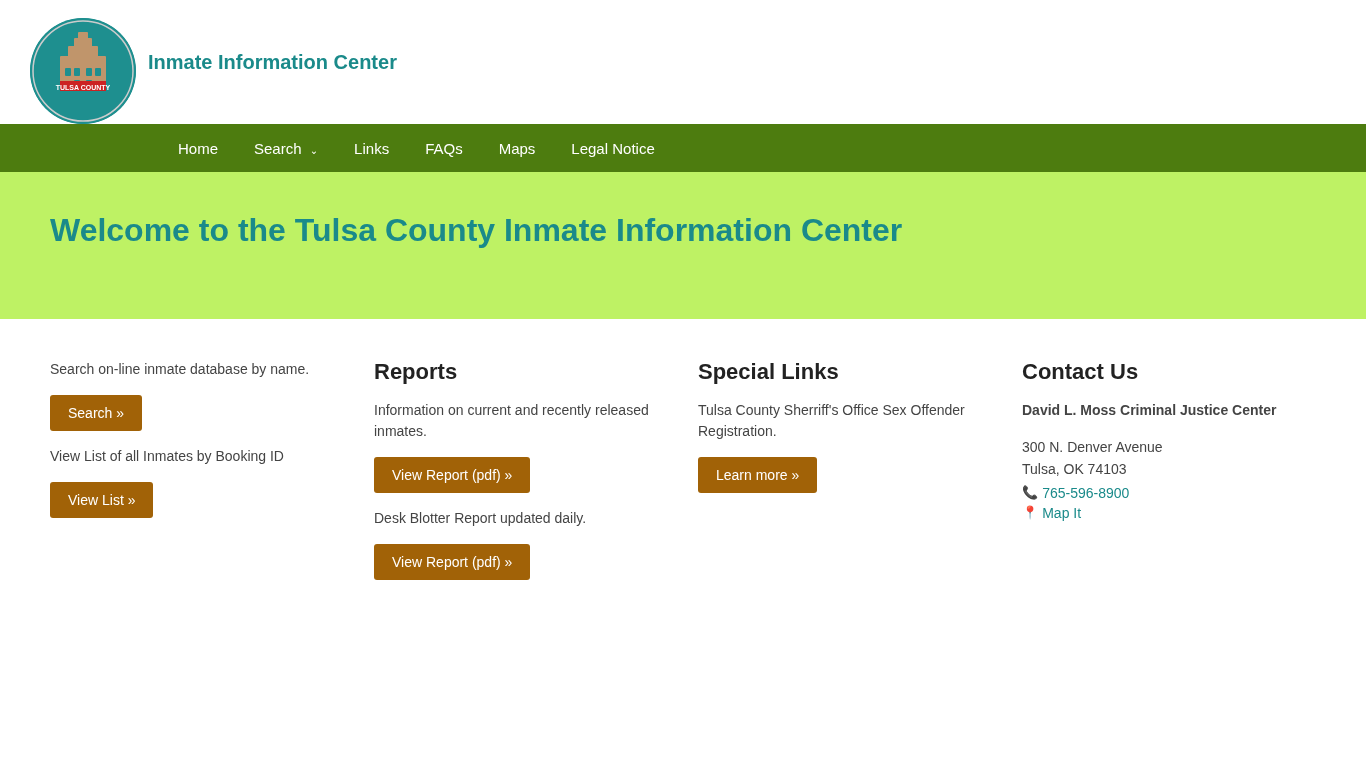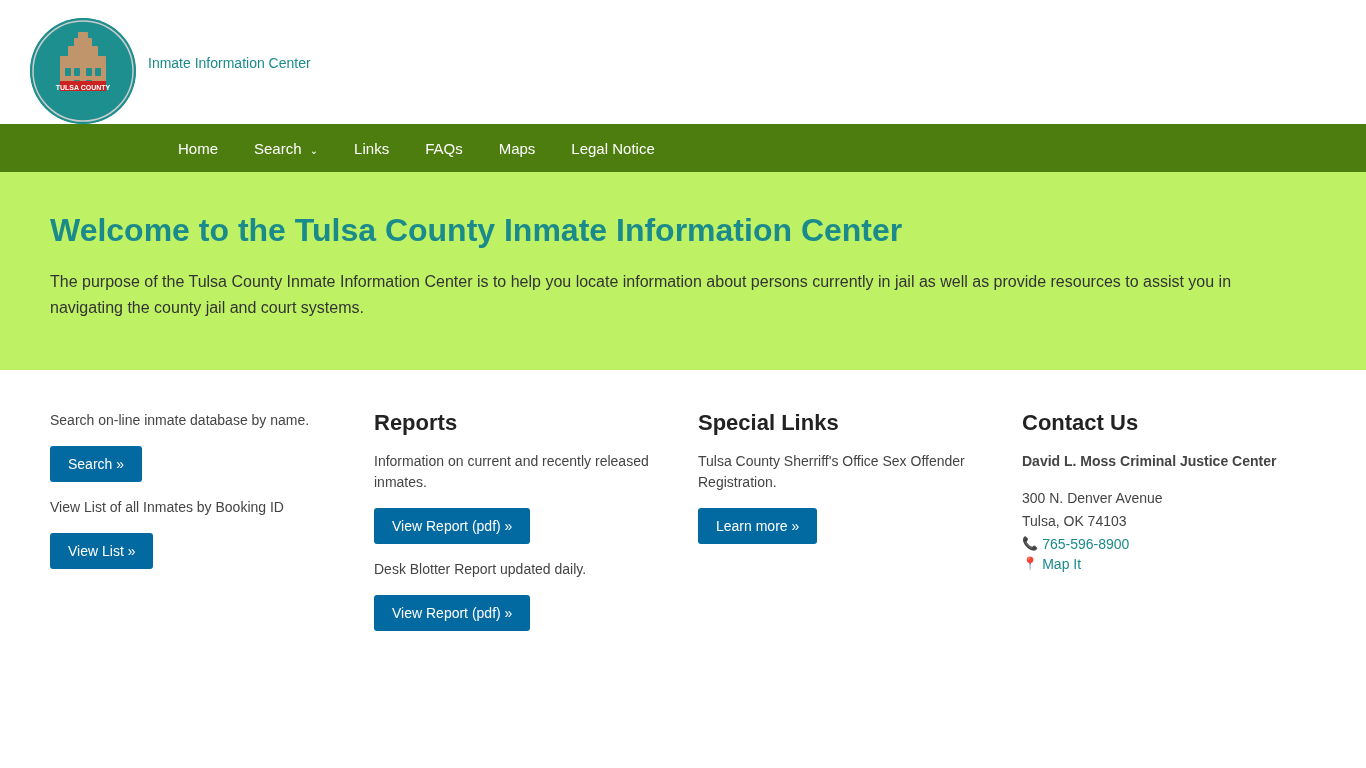--- a/index.html
+++ b/index.html
@@ -29,22 +29,22 @@
       display: flex;
       align-items: center;
       justify-content: center;
       overflow: hidden;
       position: relative;
       margin-top: 18px;
       margin-left: 10px;
     }
     .site-title-link {
       color: #1a8a8a;
-      font-size: 14px;
-      font-weight: normal;
+      font-size: 20px;
+      font-weight: bold;
       text-decoration: none;
     }
 
     
     .navbar {
       background: #4d7c0f;
       display: flex;
       align-items: center;
       padding: 0 20px;
       min-height: 48px;
@@ -105,21 +105,21 @@
     }
     .content-col p {
       font-size: 14px;
       color: #444;
       line-height: 1.5;
       margin-bottom: 15px;
     }
 
     
     .btn-teal {
-      background: #0369a1;
+      background: #a16207;
       color: #fff;
       border: none;
       padding: 10px 18px;
       font-size: 14px;
       cursor: pointer;
       border-radius: 3px;
       display: inline-block;
       text-decoration: none;
       margin-bottom: 15px;
     }
@@ -211,21 +211,20 @@
       <a href="#">Maps</a>
     </li>
     <li>
       <a href="#">Legal Notice</a>
     </li>
   </ul>
 </nav>
 
 <div class="hero">
   <h1>Welcome to the Tulsa County Inmate Information Center</h1>
-  <p>The purpose of the Tulsa County Inmate Information Center is to help you locate information about persons currently in jail as well as provide resources to assist you in navigating the county jail and court systems.</p>
 </div>
 
 <div class="content-grid">
 
   <div class="content-col">
     <p>Search on-line inmate database by name.</p>
     <a href="#" class="btn-teal">Search »</a>
     <p>View List of all Inmates by Booking ID</p>
     <a href="#" class="btn-teal">View List »</a>
   </div>

